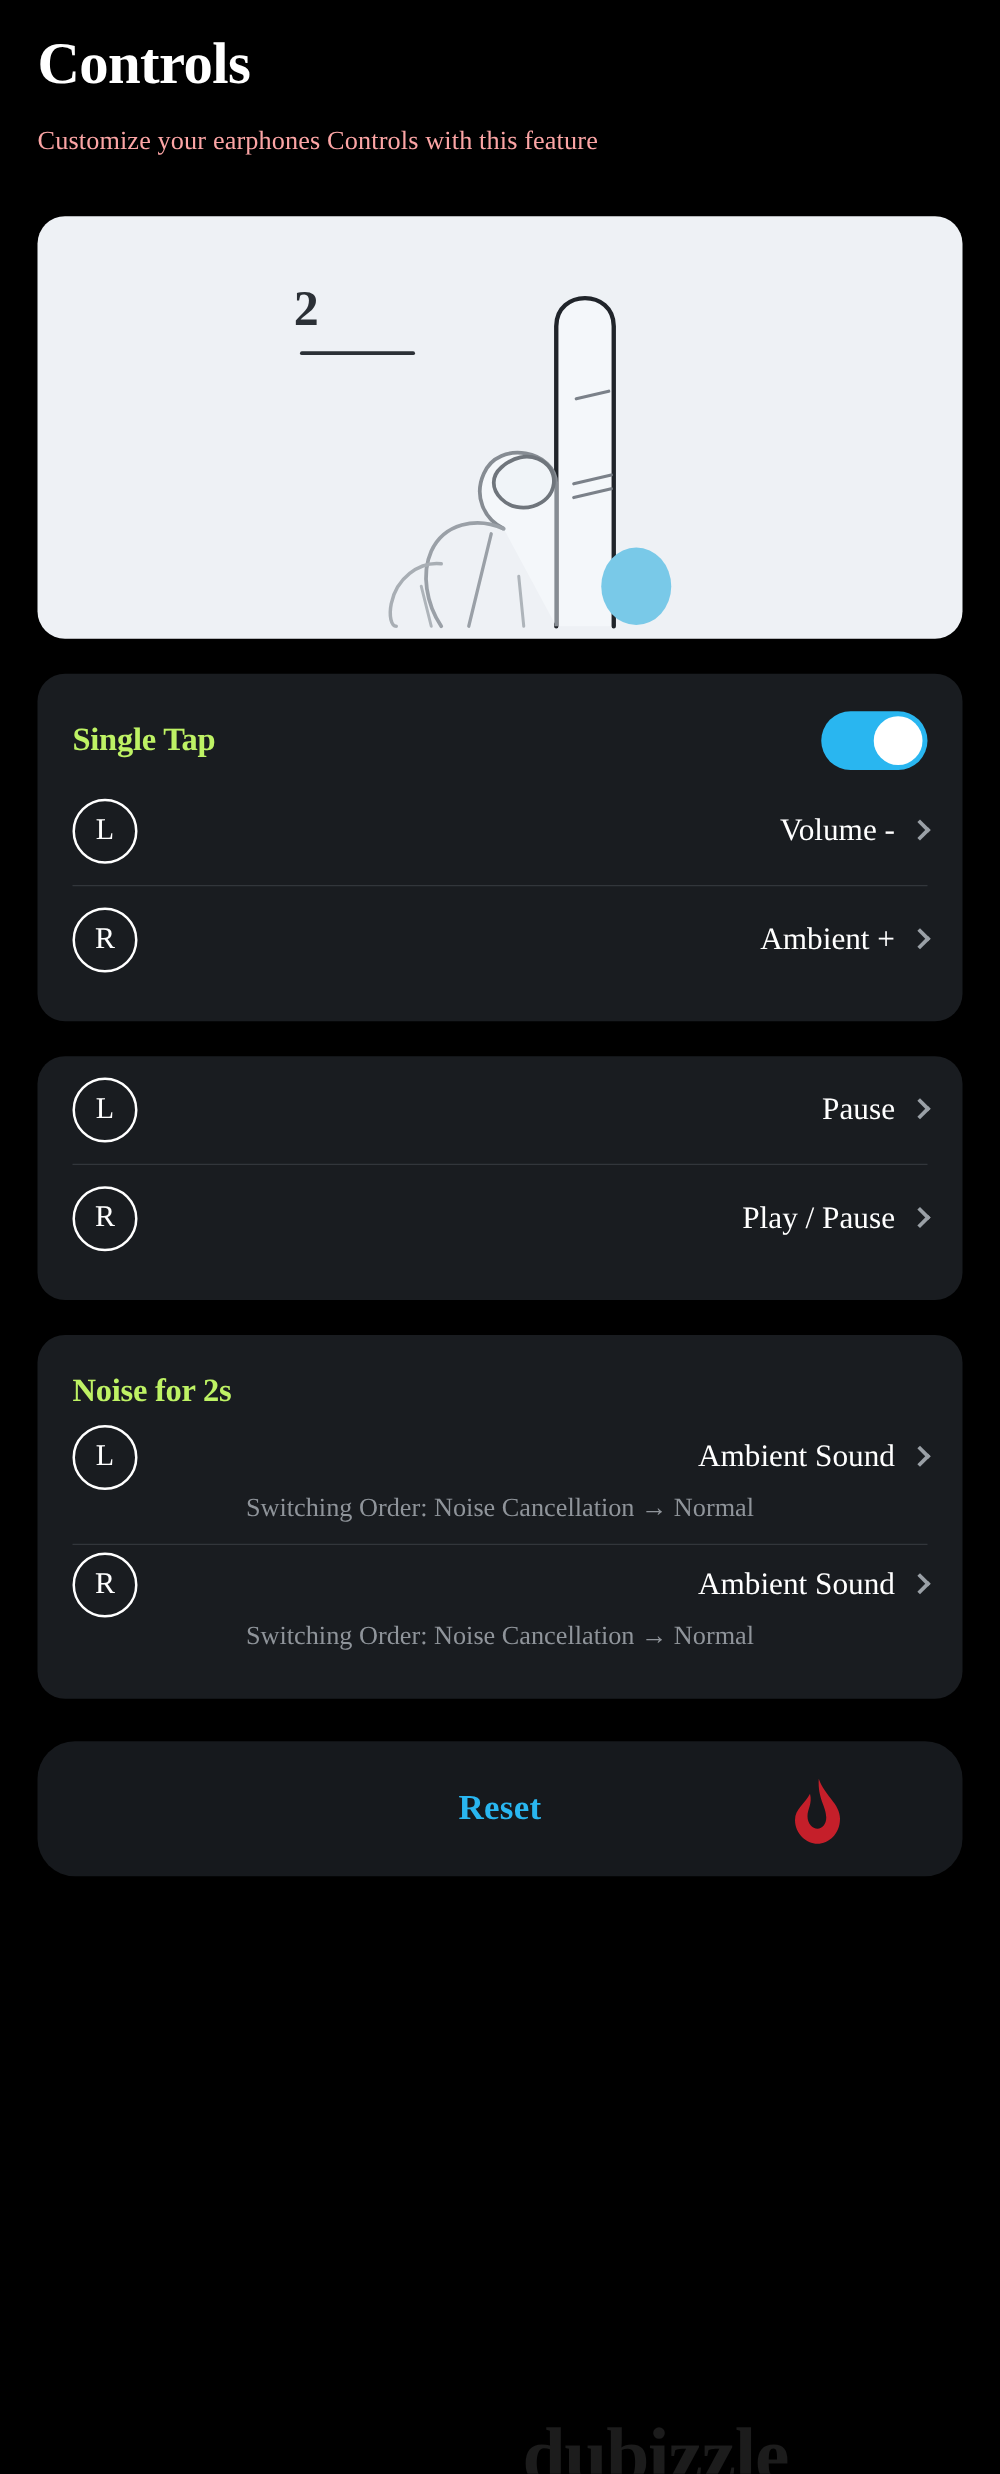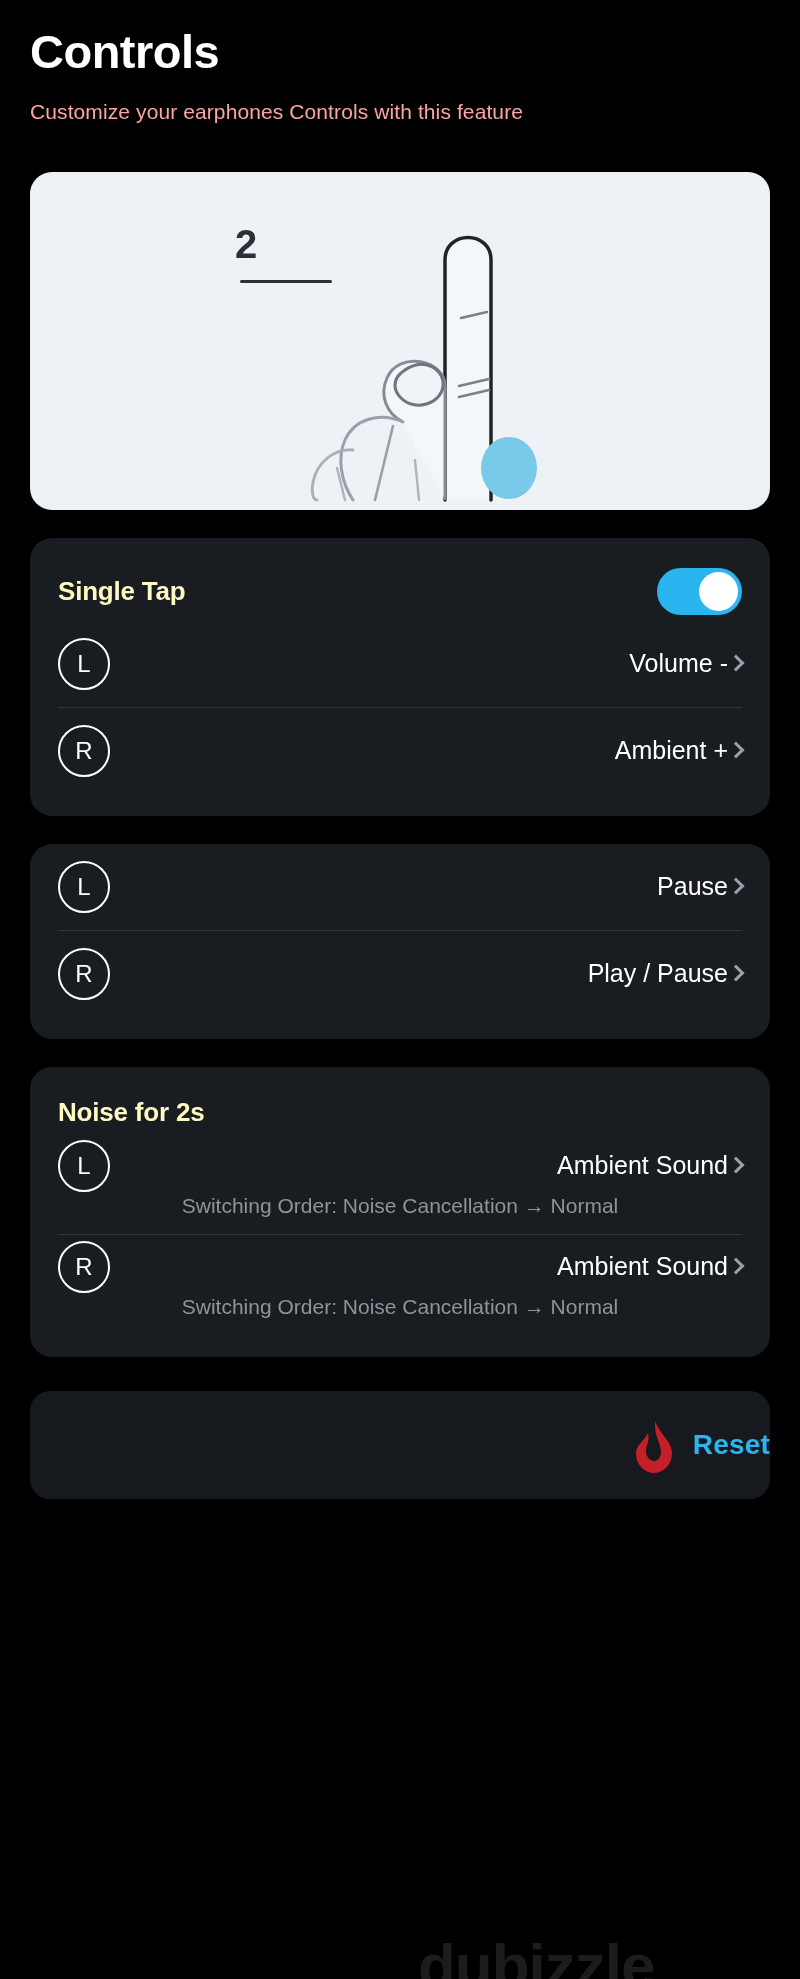--- a/index.html
+++ b/index.html
@@ -11,20 +11,21 @@
     font-family: "Liberation Sans", sans-serif;
     overflow: hidden;
   }
 
   .screen {
     position: relative;
     width: 800px;
     height: 1638px;
     background: #000000;
     padding: 0 30px;
+    font-family: Liberation Serif, serif;
   }
 
   
   .page-title {
     font-size: 47px;
     font-weight: bold;
     color: #ffffff;
     letter-spacing: -0.5px;
     padding-top: 26px;
     line-height: 1.1;
@@ -89,21 +90,21 @@
     display: flex;
     align-items: center;
     justify-content: space-between;
     padding-top: 30px;
     padding-bottom: 6px;
     min-height: 62px;
   }
   .card-title {
     font-size: 26px;
     font-weight: bold;
-    color: #fef9c3;
+    color: #bef264;
     letter-spacing: -0.2px;
   }
 
   
   .toggle {
     width: 85px;
     height: 47px;
     border-radius: 24px;
     background: #29b6f0;
     position: relative;
@@ -139,20 +140,21 @@
     display: flex;
     align-items: center;
     justify-content: center;
     flex: none;
     letter-spacing: 0px;
   }
 
   .row-value {
     display: flex;
     align-items: center;
+    gap: 12px;
     color: #ffffff;
     font-size: 25px;
     margin-left: auto;
   }
   .chev {
     display: inline-block;
     width: 12px;
     height: 12px;
     border-top: 3px solid #9aa0a6;
     border-right: 3px solid #9aa0a6;
@@ -177,24 +179,24 @@
   }
 
   .card-pad-bottom { height: 22px; }
 
   
   .reset-bar {
     position: relative;
     margin-top: 34px;
     height: 108px;
     background: #16191d;
-    border-radius: 20px;
-    display: flex;
-    align-items: center;
-    justify-content: flex-end;
+    border-radius: 30px;
+    display: flex;
+    align-items: center;
+    justify-content: center;
   }
   .reset-label {
     font-size: 28px;
     font-weight: bold;
     color: #29b6f0;
     letter-spacing: 0.2px;
   }
   .flame {
     position: absolute;
     left: 600px;

